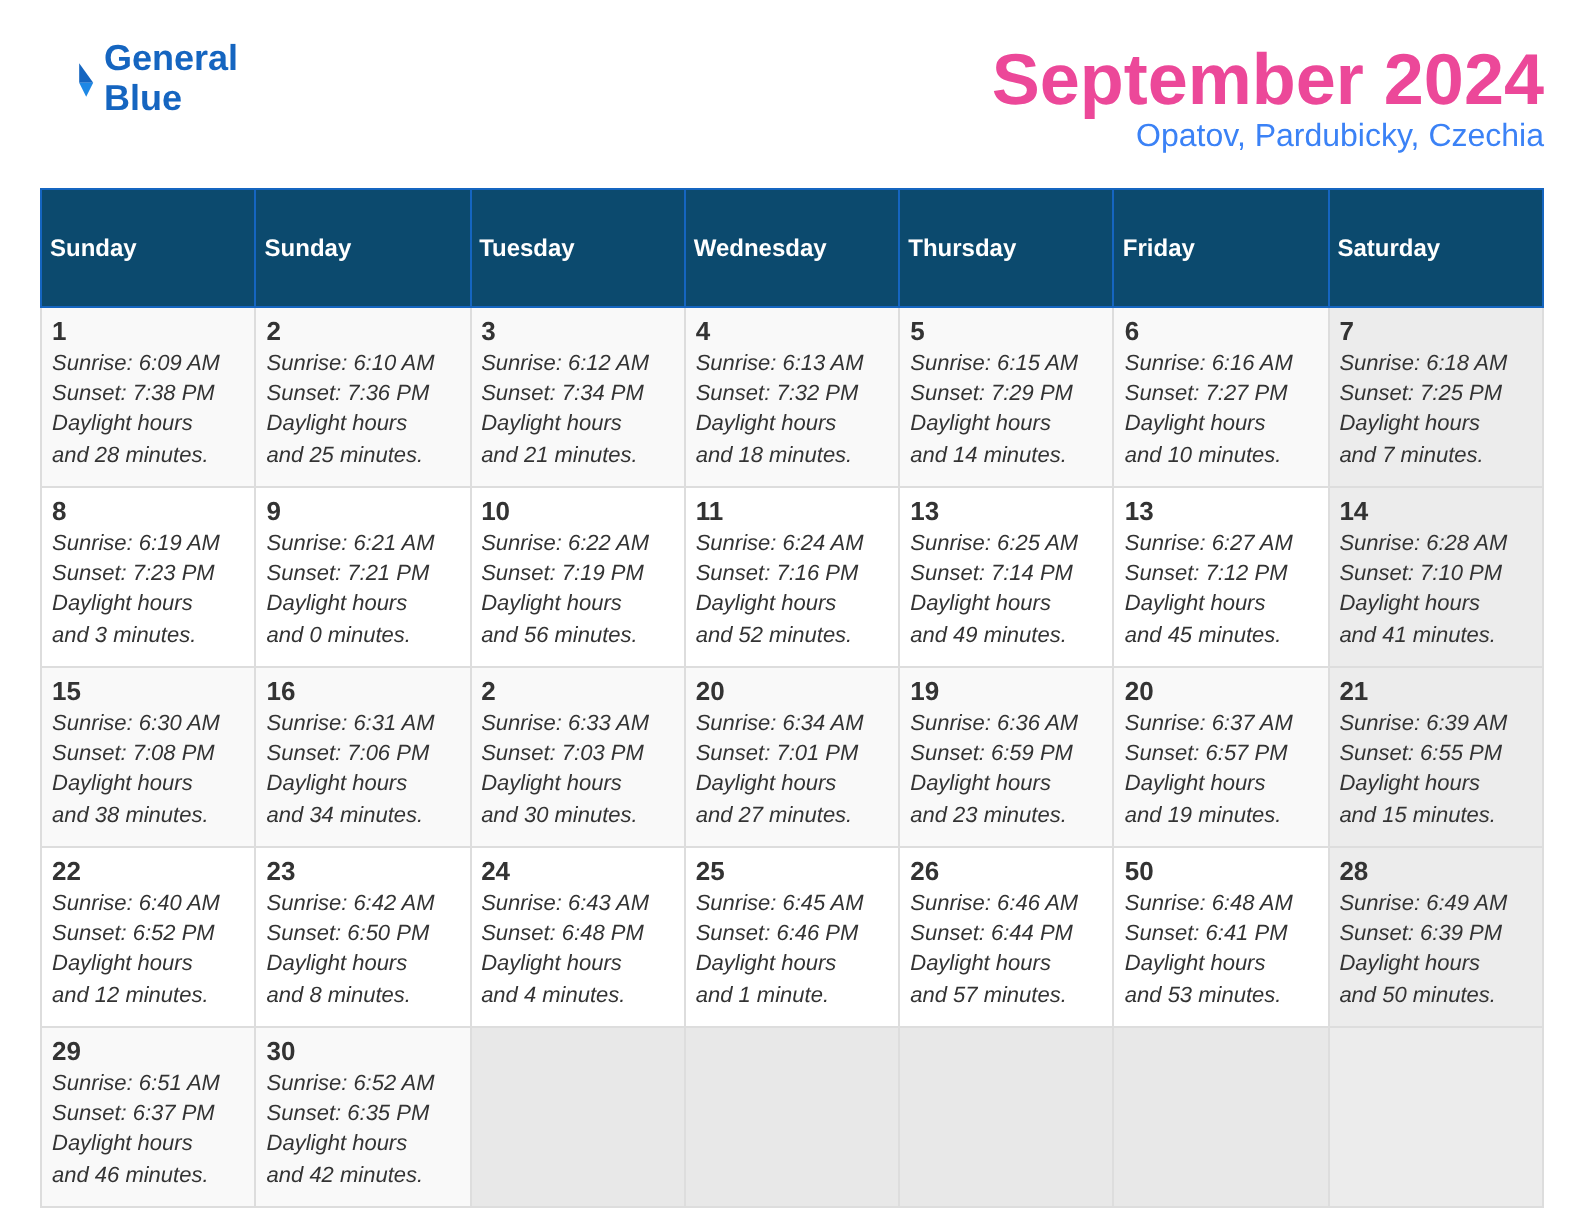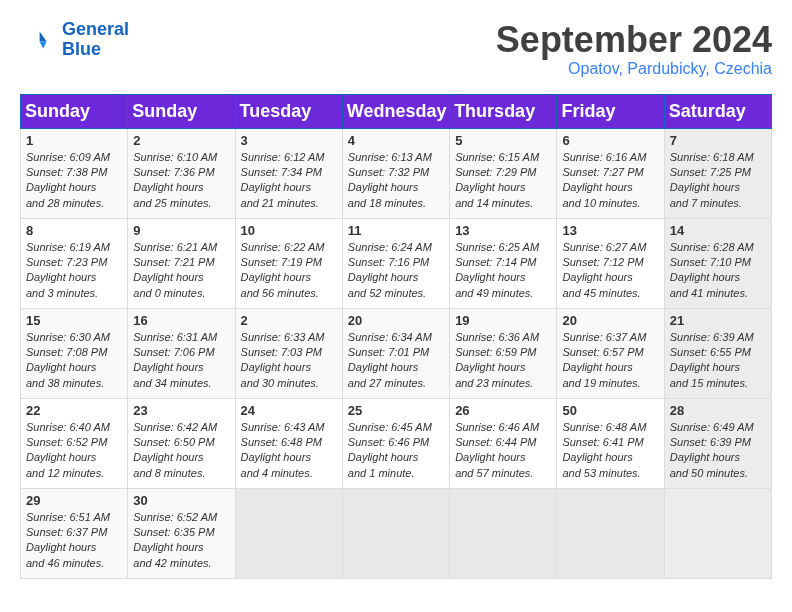--- a/index.html
+++ b/index.html
@@ -12,57 +12,57 @@
     }
     .header {
       display: flex;
       justify-content: space-between;
       align-items: flex-start;
       margin-bottom: 16px;
     }
     .logo {
       display: flex;
       align-items: center;
-      gap: 14px;
+      gap: 4px;
     }
     .logo-text {
       font-size: 18px;
       font-weight: bold;
       color: #333;
       line-height: 1.1;
     }
     .logo-text span { color: #1565c0; }
     .logo-icon {
       width: 28px;
       height: 28px;
     }
     .title-section {
       text-align: right;
     }
     .month-title {
       font-size: 36px;
       font-weight: bold;
-      color: #404040;
+      color: #ec4899;
       line-height: 1.1;
     }
     .location {
       font-size: 16px;
       color: #3b82f6;
     }
     table {
       width: 100%;
       border-collapse: collapse;
       table-layout: fixed;
     }
     thead tr th {
-      background: #6d28d9;
+      background: #0c4a6e;
       color: #fff;
-      font-size: 18px;
+      font-size: 12px;
       font-weight: bold;
-      padding: 6px 4px;
+      padding: 22px 4px;
       text-align: left;
       border: 1px solid #1565c0;
     }
     tbody tr td {
       vertical-align: top;
       padding: 4px 5px;
       border: 1px solid #ddd;
       font-size: 10.5px;
       color: #333;
       height: 90px;

